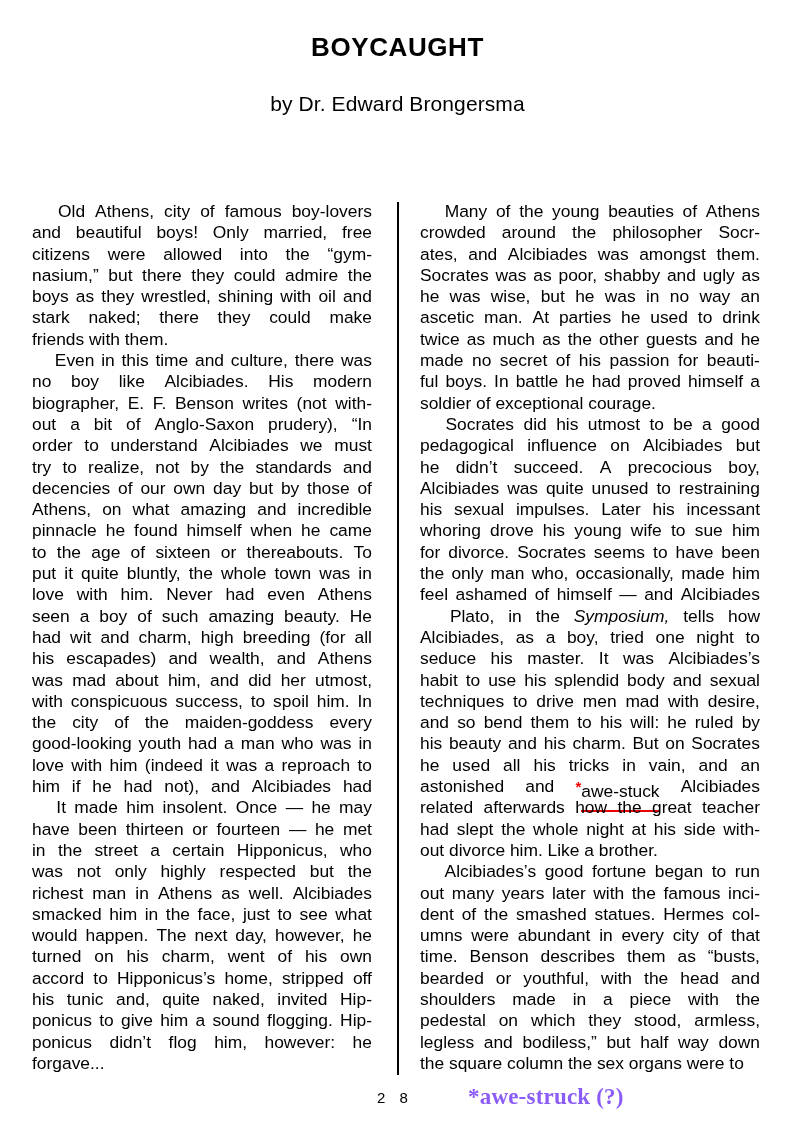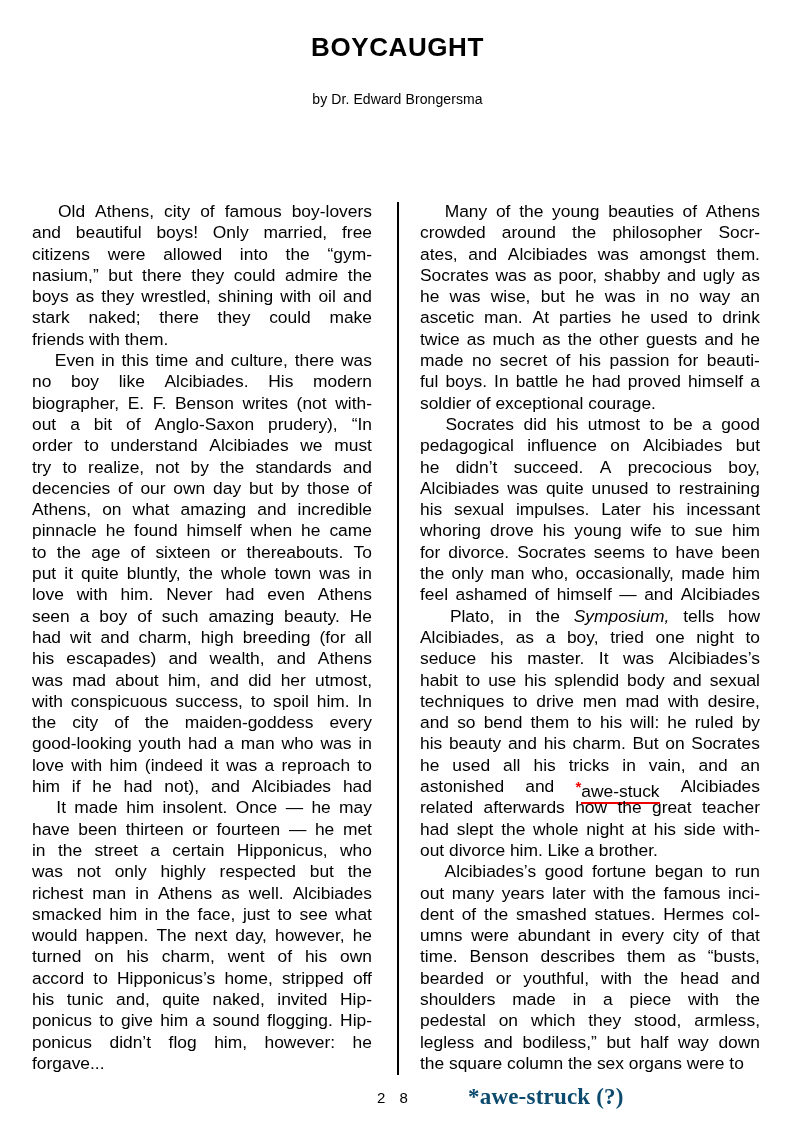--- a/index.html
+++ b/index.html
@@ -36,21 +36,21 @@
     letter-spacing: 0.6px;
     line-height: 1.05;
     white-space: pre;
   }
   .byline {
     position: absolute;
     left: 0;
     top: 92px;
     width: 795px;
     text-align: center;
-    font-size: 14px;
+    font-size: 21px;
     font-weight: normal;
     letter-spacing: 0.1px;
     line-height: 1.1;
   }
 
   
   .column {
     position: absolute;
     top: 201px;
     width: 340px;
@@ -94,21 +94,21 @@
   .anno-star {
     color: #ee0000;
     font-weight: bold;
     font-size: 15px;
     vertical-align: 5px;
     letter-spacing: 0;
   }
   .anno-word {
     color: #000000;
     border-bottom: 2.5px solid #ee0000;
-    padding-bottom: 1px;
+    padding-bottom: 9px;
     margin-top: 35px;
   }
 
   
   .page-number {
     position: absolute;
     left: 340px;
     top: 1089px;
     width: 110px;
     text-align: center;
@@ -116,21 +116,21 @@
     letter-spacing: 5px;
     color: #000000;
   }
   .footnote {
     position: absolute;
     left: 468px;
     top: 1084px;
     font-family: "Liberation Serif", serif;
     font-weight: bold;
     font-size: 23px;
-    color: #0c4a6e;
+    color: #8b5cf6;
     letter-spacing: 0.2px;
     white-space: pre;
   }
 </style>
 </head>
 <body>
 
 <div id="page">
 
   <div class="title">BOYCAUGHT</div>

